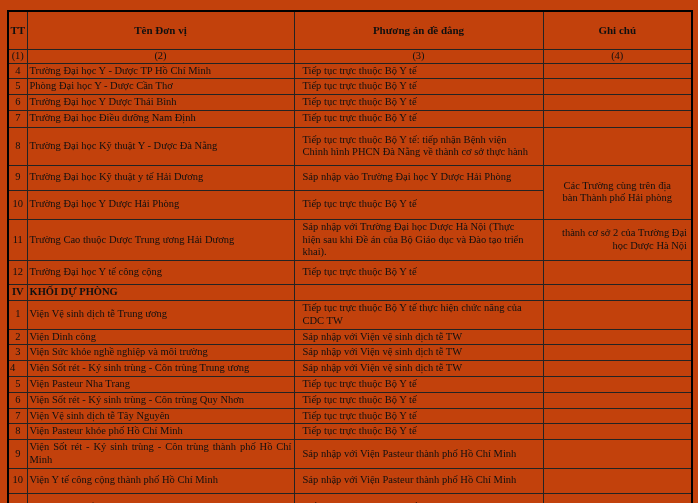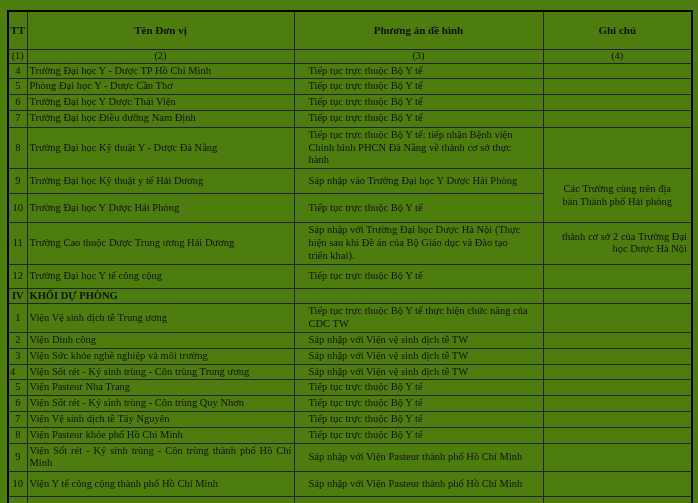--- a/index.html
+++ b/index.html
@@ -1,17 +1,17 @@
 <!DOCTYPE html>
 <html><head>
 <meta charset="utf-8">
 <style>
   html,body{margin:0;padding:0;background:#fff;}
   .page{
-    position:relative;width:698px;height:503px;background:#4d7c0f;
+    position:relative;width:698px;height:503px;background:#c2410c;
     font-family:"Liberation Serif","DejaVu Serif",serif;color:#101010;
     overflow:hidden;
   }
   table.doc{
     position:absolute;left:7px;top:10px;width:684px;
     border-collapse:collapse;table-layout:fixed;
     border:2px solid #000;
   }
   table.doc th, table.doc td{
     border:1px solid #232323;
@@ -20,41 +20,41 @@
   tr.head-row{height:38px;}
   tr.idx-row{height:14px;}
   th.main{
     font-weight:bold;font-size:11px;text-align:center;vertical-align:middle;
     padding:2px 1px;
   }
   td{font-size:10.5px;line-height:1.22;vertical-align:middle;}
   td.idx{text-align:center;padding:0;font-size:10.5px;}
   td.tt{text-align:center;padding:0 1px;}
   td.name{text-align:left;padding:1px 2px;}
-  td.plan{text-align:left;padding:1px 14px;}
+  td.plan{text-align:left;padding:1px 8px;}
   td.note{text-align:right;padding:1px 4px;}
   td.note.center{text-align:center;padding:1px 16px;}
   tr.section-row td{font-weight:bold;}
 </style>
 </head>
 <body>
 
 <div class="page">
   <table class="doc">
     <colgroup>
       <col style="width:19px">
       <col style="width:267px">
       <col style="width:249px">
       <col style="width:149px">
     </colgroup>
     <thead>
       <tr class="head-row">
         <th class="main">TT</th>
         <th class="main">Tên Đơn vị</th>
-        <th class="main">Phương án đề hình</th>
+        <th class="main">Phương án đề đẳng</th>
         <th class="main">Ghi chú</th>
       </tr>
       <tr class="idx-row">
         <td class="idx">(1)</td>
         <td class="idx">(2)</td>
         <td class="idx">(3)</td>
         <td class="idx">(4)</td>
       </tr>
     </thead>
     <tbody>
@@ -65,21 +65,21 @@
           <td class="note"></td>
         </tr>
         <tr style="height: 13px;">
           <td class="tt">5</td>
           <td class="name">Phòng Đại học Y - Dược Cần Thơ</td>
           <td class="plan">Tiếp tục trực thuộc Bộ Y tế</td>
           <td class="note"></td>
         </tr>
         <tr style="height: 13px;">
           <td class="tt">6</td>
-          <td class="name">Trường Đại học Y Dược Thái Viện</td>
+          <td class="name">Trường Đại học Y Dược Thái Bình</td>
           <td class="plan">Tiếp tục trực thuộc Bộ Y tế</td>
           <td class="note"></td>
         </tr>
         <tr style="height: 17px;">
           <td class="tt">7</td>
           <td class="name">Trường Đại học Điều dưỡng Nam Định</td>
           <td class="plan">Tiếp tục trực thuộc Bộ Y tế</td>
           <td class="note"></td>
         </tr>
         <tr style="height: 38px;">

